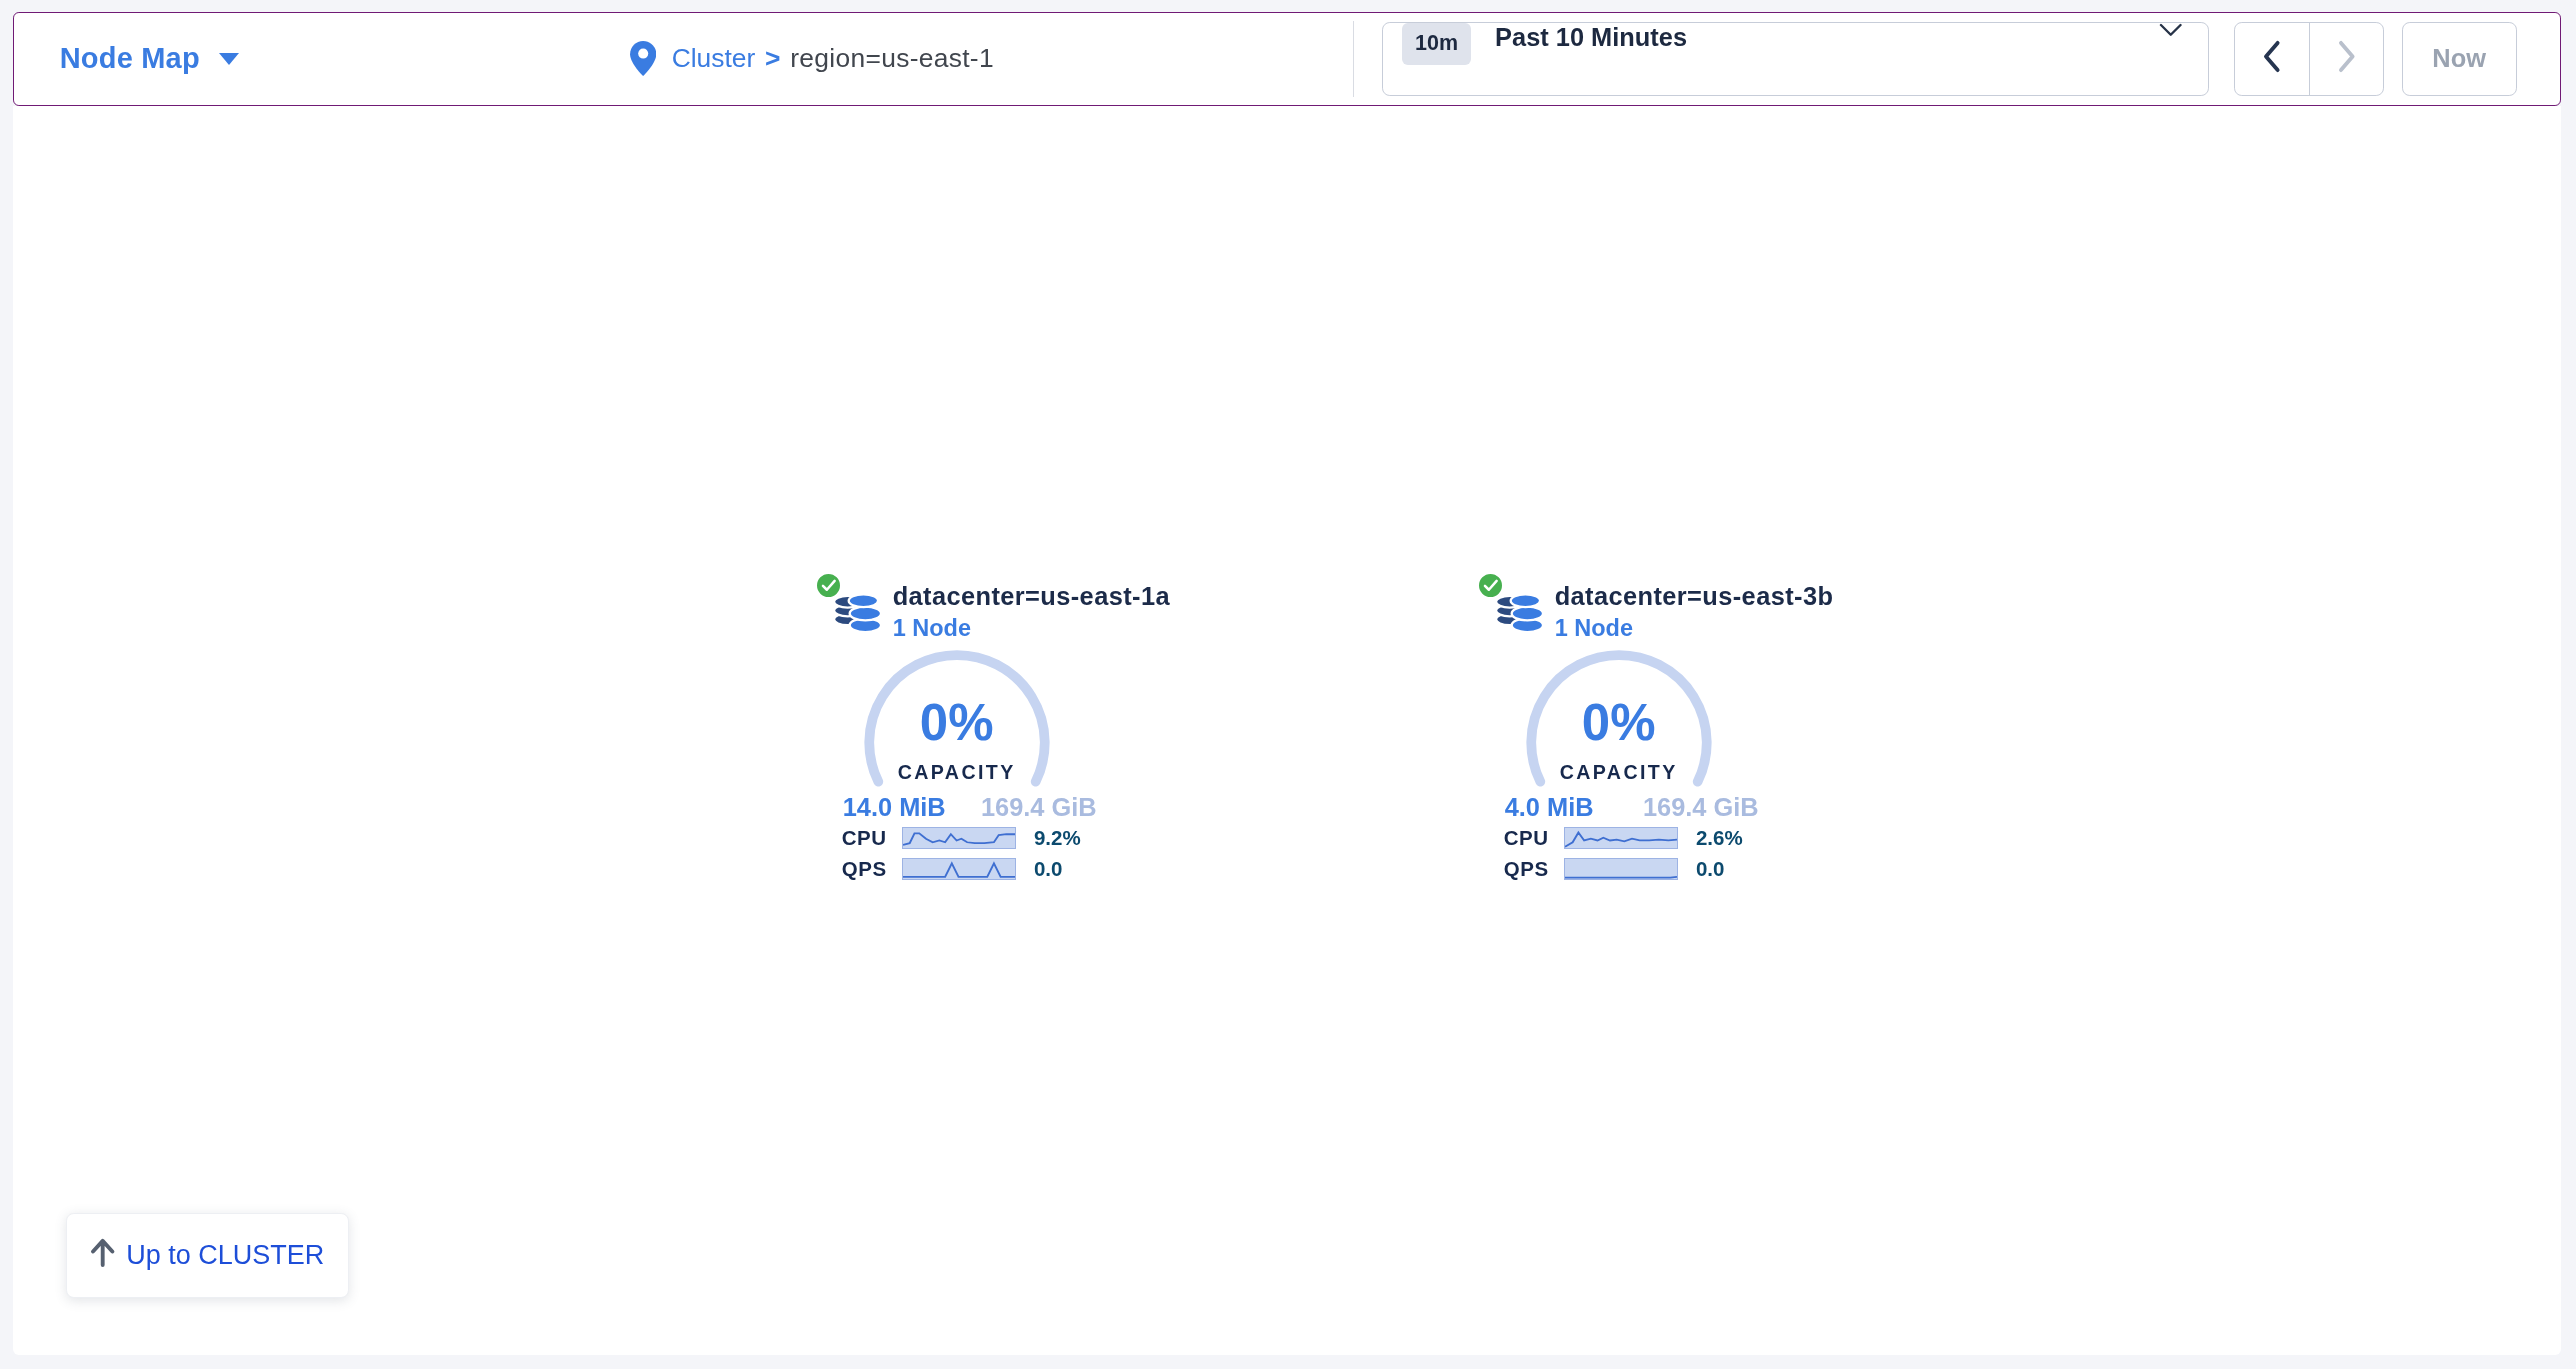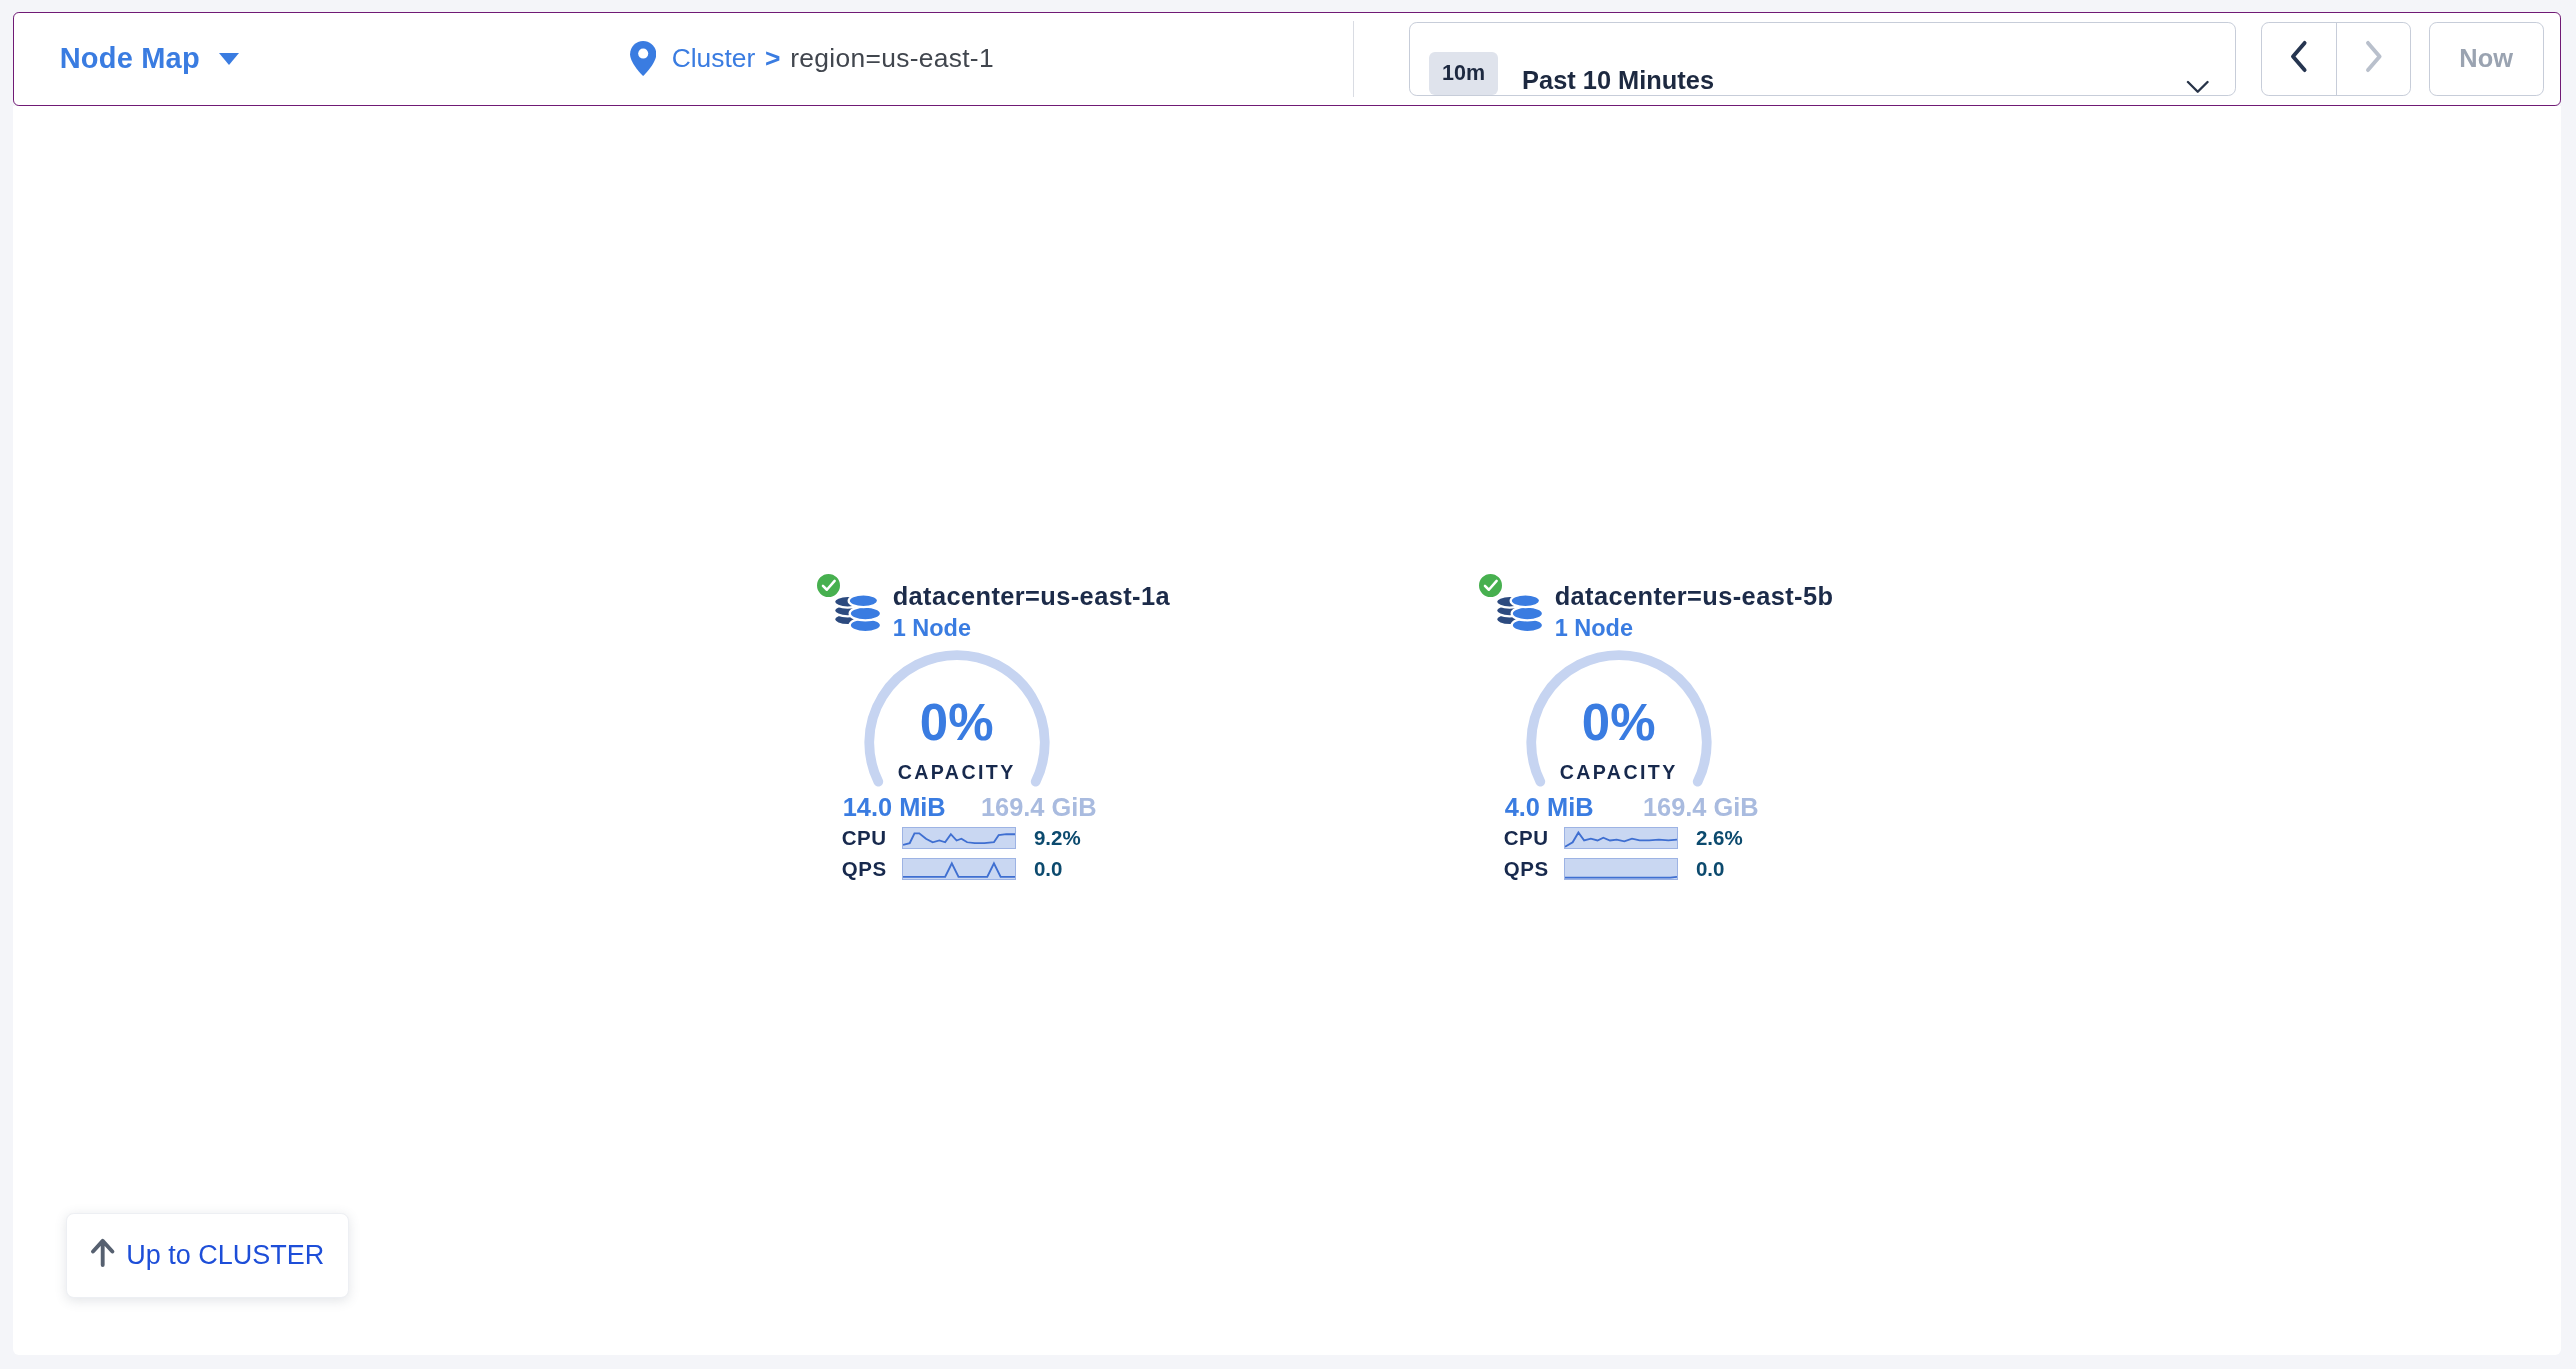--- a/index.html
+++ b/index.html
@@ -32,23 +32,23 @@
   }
   .pin-icon { margin-right:15.6px; display:flex; }
   .crumb-link { color:#3a7ce1; cursor:pointer; }
   .crumb-sep { color:#3a7ce1; font-weight:600; margin:0 9.8px; }
   .crumb-current { color:#41464e; font-weight:400; letter-spacing:0.3px; }
 
   .header-right { width:1206px; display:flex; align-items:center; }
   .v-divider { width:1px; height:76px; background:#d9dce3; align-self:center; }
 
   .time-selector {
-    margin-left:55px; width:827px; height:74px; background:#fff;
+    margin-left:28px; width:827px; height:74px; background:#fff;
     border:1px solid #c7cdd9; border-radius:7.8px;
-    display:flex; align-items:flex-end; cursor:pointer;
+    display:flex; align-items:flex-start; cursor:pointer;
   }
   .range-badge {
     margin-left:19.6px; background:#dfe3ec; color:#1d2940;
     font-size:21.5px; font-weight:bold; padding:8.8px 12.7px; border-radius:5.9px;
   }
   .range-label { margin-left:24.4px; font-size:25.4px; font-weight:600; color:#1d2940; }
   .chev-down-wrap { margin-left:auto; margin-right:25.4px; display:flex; }
 
   .nav-group {
     margin-left:25.4px; width:150px; height:74px; background:#fff;
@@ -240,21 +240,21 @@
         <g stroke="#ffffff" stroke-width="2.4">
           <ellipse cx="17" cy="32" rx="14" ry="6" fill="#2c4a7f"></ellipse>
           <ellipse cx="17" cy="23" rx="14" ry="6" fill="#2c4a7f"></ellipse>
           <ellipse cx="17" cy="14" rx="14" ry="6" fill="#2c4a7f"></ellipse>
           <ellipse cx="35" cy="38" rx="16" ry="7" fill="#3a7ce1"></ellipse>
           <ellipse cx="35" cy="26" rx="16" ry="7" fill="#3a7ce1"></ellipse>
           <ellipse cx="33" cy="13" rx="15" ry="6.5" fill="#3a7ce1"></ellipse>
         </g>
       </svg>
     </div>
-    <div class="loc-title">datacenter=us-east-5b</div>
+    <div class="loc-title">datacenter=us-east-3b</div>
     <div class="loc-subtitle">1 Node</div>
 
     <svg class="donut-svg" width="196" height="156" viewBox="0 0 200 160">
       <path d="M 19.3 135 A 90 90 0 1 1 180.7 135" fill="none" stroke="#c6d4f1" stroke-width="10" stroke-linecap="round"></path>
     </svg>
     <div class="donut-percent">0%</div>
     <div class="donut-cap">CAPACITY</div>
 
     <div class="cap-row">
       <span class="cap-used">4.0 MiB</span>

